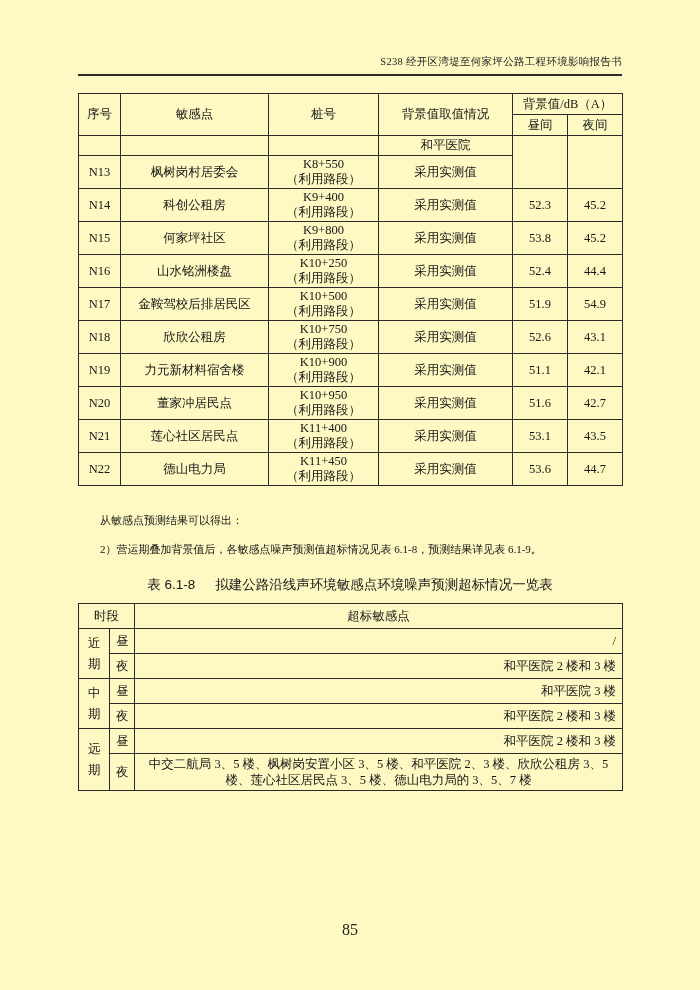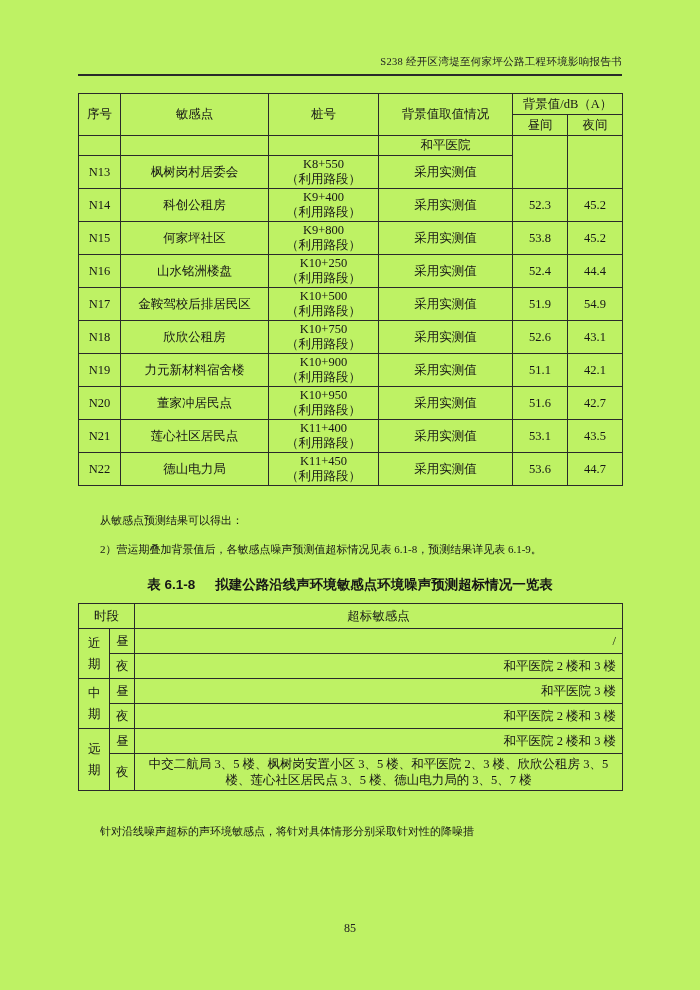--- a/index.html
+++ b/index.html
@@ -1,19 +1,19 @@
 <!DOCTYPE html>
 <html><head>
 <meta charset="utf-8">
 <style>
   * { margin:0; padding:0; box-sizing:border-box; }
   html, body { background:#e8e8e8; }
   .page {
     position:relative; width:700px; height:990px; margin:0 auto;
-    background:#bef264; color:#161616;
+    background:#fef9c3; color:#161616;
     font-family:"Liberation Serif","DejaVu Serif",serif;
     overflow:hidden;
   }
   .content { padding:55px 78px 0 78px; }
 
   
   .doc-header {
     text-align:right; font-size:10.5px; letter-spacing:.3px;
     padding-bottom:5px; border-bottom:2px solid #2a2a2a; color:#222;
   }
@@ -27,35 +27,35 @@
   .t1 tr.carryover td { height:20px; }
   .t1 tr.data td { height:32px; }
   .stake { white-space:pre-line; }
 
   
   .paras { margin-top:20px; }
   .para { font-size:11px; line-height:28.5px; text-align:justify; text-indent:2em; }
   .closing { margin-top:26px; }
 
   
-  .tbl-title { margin-top:13px; text-align:center; font-weight:bold; font-size:13.5px;
+  .tbl-title { margin-top:13px; text-align:center; font-weight:normal; font-size:13.5px;
                font-family:"Liberation Sans","DejaVu Sans",sans-serif; }
   .tbl-title .tl { margin-right:20px; }
 
   
   .t2 { margin-top:9px; }
   .t2 td { font-size:12.5px; line-height:16px; padding:2px 6px; }
   .t2 tr.hrow td { height:25px; }
   .t2 tr.prow td { height:25px;text-align:right; }
   .period-stack { width:1.05em; margin:0 auto; word-break:break-all; line-height:21px; }
 
   
   .page-num {
     position:absolute; left:0; right:0; top:921px;
-    text-align:center; font-size:12px; color:#222;
+    text-align:center; font-size:16px; color:#222;
   }
 </style>
 </head>
 <body>
 
 <div class="page">
   <div class="content">
 
     <div class="doc-header">S238 经开区湾堤至何家坪公路工程环境影响报告书</div>
 
@@ -228,18 +228,17 @@
           <td>昼</td>
           <td>和平医院 2 楼和 3 楼</td>
         </tr>
         <tr>
           <td>夜</td>
           <td>中交二航局 3、5 楼、枫树岗安置小区 3、5 楼、和平医院 2、3 楼、欣欣公租房 3、5 楼、莲心社区居民点 3、5 楼、德山电力局的 3、5、7 楼</td>
         </tr>
       </tbody>
     </table>
 
-    <p class="para closing">针对沿线噪声超标的声环境敏感点，将针对具体情形分别采取针对性的降噪措</p>
 
   </div>
 
   <div class="page-num">85</div>
 </div>
 
 </body></html>

